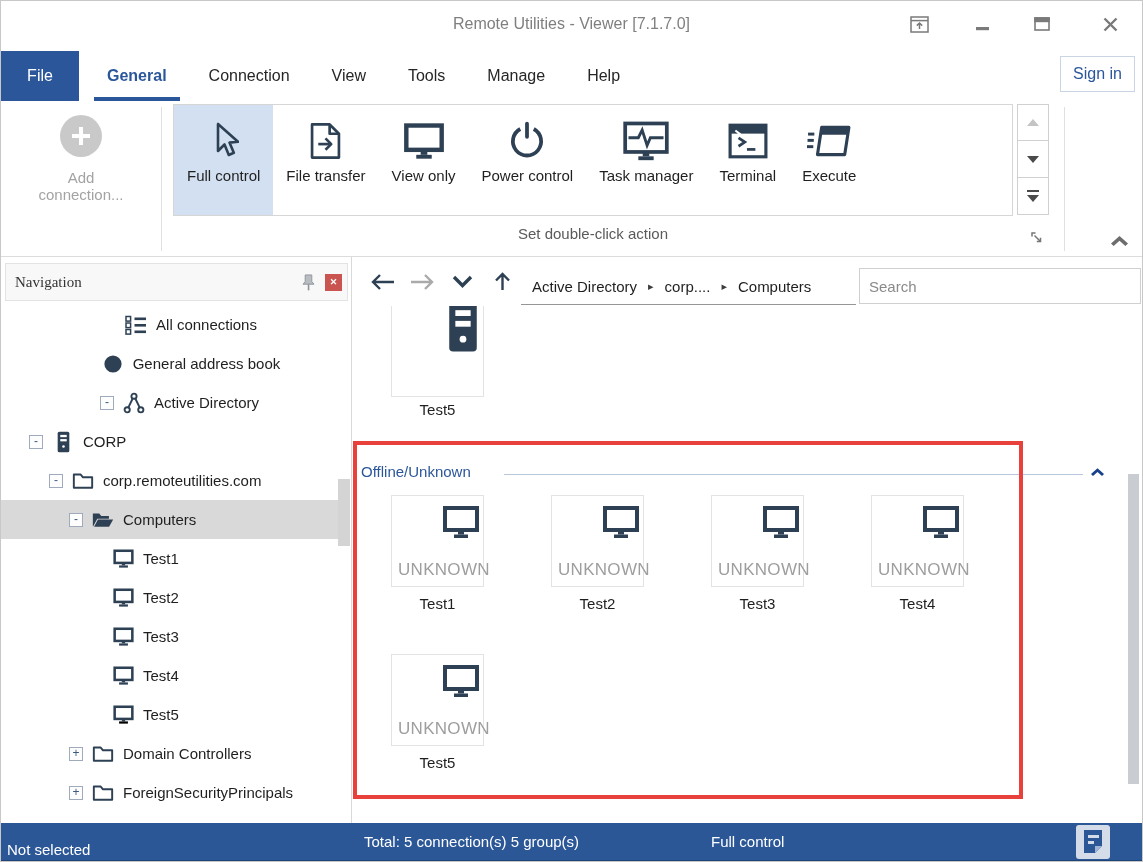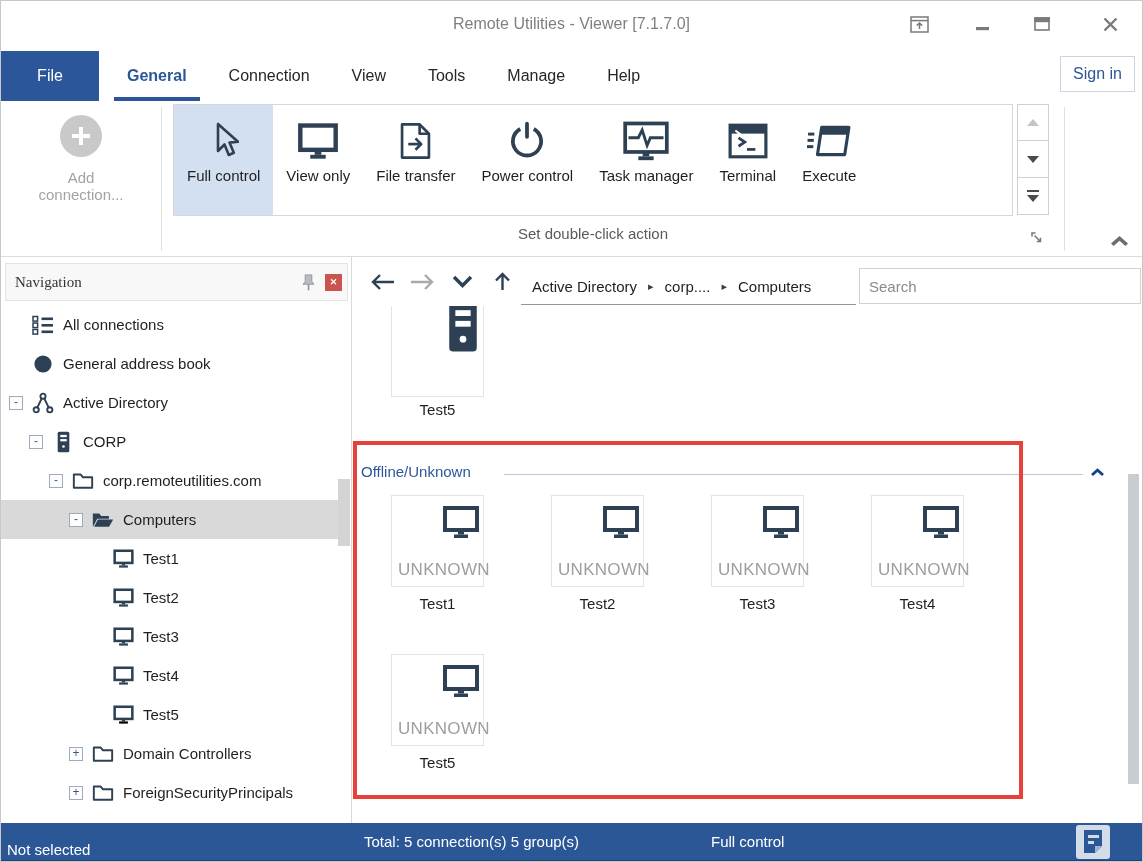--- a/index.html
+++ b/index.html
@@ -12,21 +12,21 @@
   
   #titlebar { position:relative; height:50px; background:#fff; }
   #title-text { position:absolute; left:0; right:0; top:14px; text-align:center;
     font-size:16px; color:#7f7f7f; }
   .tb-btn { position:absolute; top:11px; width:30px; height:28px; display:flex;
     align-items:center; justify-content:center; cursor:default; }
   #btn-ribbon-opts { left:903px; } #btn-min { left:966px; }
   #btn-max { left:1026px; } #btn-close { left:1094px; }
   
   #menubar { position:relative; height:50px; background:#fff; display:flex; align-items:stretch; }
-  #file-tab { width:98px; background:#2b579a; color:#fff; font-size:16px;
+  #file-tab { width:78px; background:#2b579a; color:#fff; font-size:16px;
     display:flex; align-items:center; justify-content:center; }
   .mtab { position:relative; display:flex; align-items:center; padding:0 21px;
     font-size:16px; color:#262626; }
   .mtab.active { color:#2b579a; font-weight:bold; }
   .mtab.active::after { content:""; position:absolute; left:8px; right:8px; bottom:0;
     height:4px; background:#2b579a; }
   #signin { position:absolute; right:7px; top:5px; height:36px; padding:0 12px;
     border:1px solid #c9d4e4; color:#2b579a; font-size:16px; display:flex; align-items:center; }
   
   #ribbon { position:relative; height:156px; background:#fff; border-bottom:1px solid #dcdcdc; }
@@ -62,21 +62,21 @@
   #nav { position:relative; width:351px; border-right:1px solid #d9d9d9; background:#fff; flex:none; }
   #nav-header { position:absolute; left:4px; top:6px; right:3px; height:38px; background:#f8f8f8;
     border:1px solid #e3e3e3; display:flex; align-items:center; padding:0 5px 0 9px; }
   #nav-title { font-size:15px; color:#333; flex:1;font-family:Liberation Serif, serif; }
   #nav-pin { width:22px; height:22px; display:flex; align-items:center; justify-content:center; }
   #nav-close { width:17px; height:17px; background:#ca5550; color:#fff; font-size:9px; font-weight:bold;
     display:flex; align-items:center; justify-content:center; margin-left:6px; }
   #tree { position:absolute; top:48px; left:0; right:1px; }
   .trow { display:flex; align-items:center; height:39px; font-size:15px; color:#1f1f1f; }
   .trow.sel { background:#d9d9d9; }
-  .lvl0 { padding-left:8px; } .lvl1 { padding-left:28px; } .lvl2 { padding-left:48px; }
+  .lvl0 { padding-left:8px;justify-content:center; } .lvl1 { padding-left:28px; } .lvl2 { padding-left:48px; }
   .lvl3 { padding-left:68px; } .lvl4 { padding-left:88px; }
   .exp { width:14px; height:14px; border:1px solid #9fabbd; background:#fdfdfd; color:#3c5a80;
     font-size:12px; line-height:11px; text-align:center; margin-right:9px; flex:none; }
   .exp-spacer { width:23px; flex:none; }
   .tico { width:22px; height:22px; margin-right:9px; display:flex; align-items:center;
     justify-content:center; color:#2e4154; flex:none; }
   #nav-scrollthumb { position:absolute; right:1px; top:222px; width:12px; height:67px; background:#d4d4d4; }
   
   #content { position:relative; flex:1; background:#fff; }
   #ctoolbar { position:absolute; left:0; right:0; top:0; height:49px; background:#fff; z-index:2;
@@ -175,38 +175,38 @@
       <div class="rbtn selected">
         <span class="rico">
           <svg width="30" height="38" viewBox="0 0 30 38" fill="none" stroke="currentColor" stroke-width="2.6" stroke-linejoin="round">
             <path d="M9 2 L9 29 L15.5 22.5 L19.8 33 L24.8 30.8 L20.5 20.6 L29 19.8 Z"></path>
           </svg>
         </span>
         <span>Full control</span>
       </div>
       <div class="rbtn">
         <span class="rico">
-          <svg width="42" height="38" viewBox="0 0 38 34">
-            <rect x="3" y="3" width="32" height="22" fill="none" stroke="currentColor" stroke-width="4"></rect>
-            <rect x="16" y="25" width="6" height="4.5" fill="currentColor"></rect>
-            <rect x="12" y="29.5" width="14" height="3.5" fill="currentColor"></rect>
-          </svg>
-        </span>
-        <span>View only</span>
-      </div>
-      <div class="rbtn">
-        <span class="rico">
           <svg width="31" height="38" viewBox="0 0 30 36" fill="none" stroke="currentColor" stroke-width="2.6" stroke-linejoin="round">
             <path d="M2 2 H19 L28 11 V34 H2 Z"></path>
               <path d="M19 2 V11 H28"></path>
             <path d="M8 21 H19"></path>
               <path d="M15 15.5 L20.5 21 L15 26.5"></path>
           </svg>
         </span>
         <span>File transfer</span>
+      </div>
+      <div class="rbtn">
+        <span class="rico">
+          <svg width="42" height="38" viewBox="0 0 38 34">
+            <rect x="3" y="3" width="32" height="22" fill="none" stroke="currentColor" stroke-width="4"></rect>
+            <rect x="16" y="25" width="6" height="4.5" fill="currentColor"></rect>
+            <rect x="12" y="29.5" width="14" height="3.5" fill="currentColor"></rect>
+          </svg>
+        </span>
+        <span>View only</span>
       </div>
       <div class="rbtn">
         <span class="rico">
           <svg width="38" height="40" viewBox="0 0 36 38" fill="none" stroke="currentColor" stroke-width="3.6">
             <path d="M18 2.5 V15" stroke-linecap="round"></path>
             <path d="M11.6 7.6 A 13.4 13.4 0 1 0 24.4 7.6"></path>
           </svg>
         </span>
         <span>Power control</span>
       </div>

